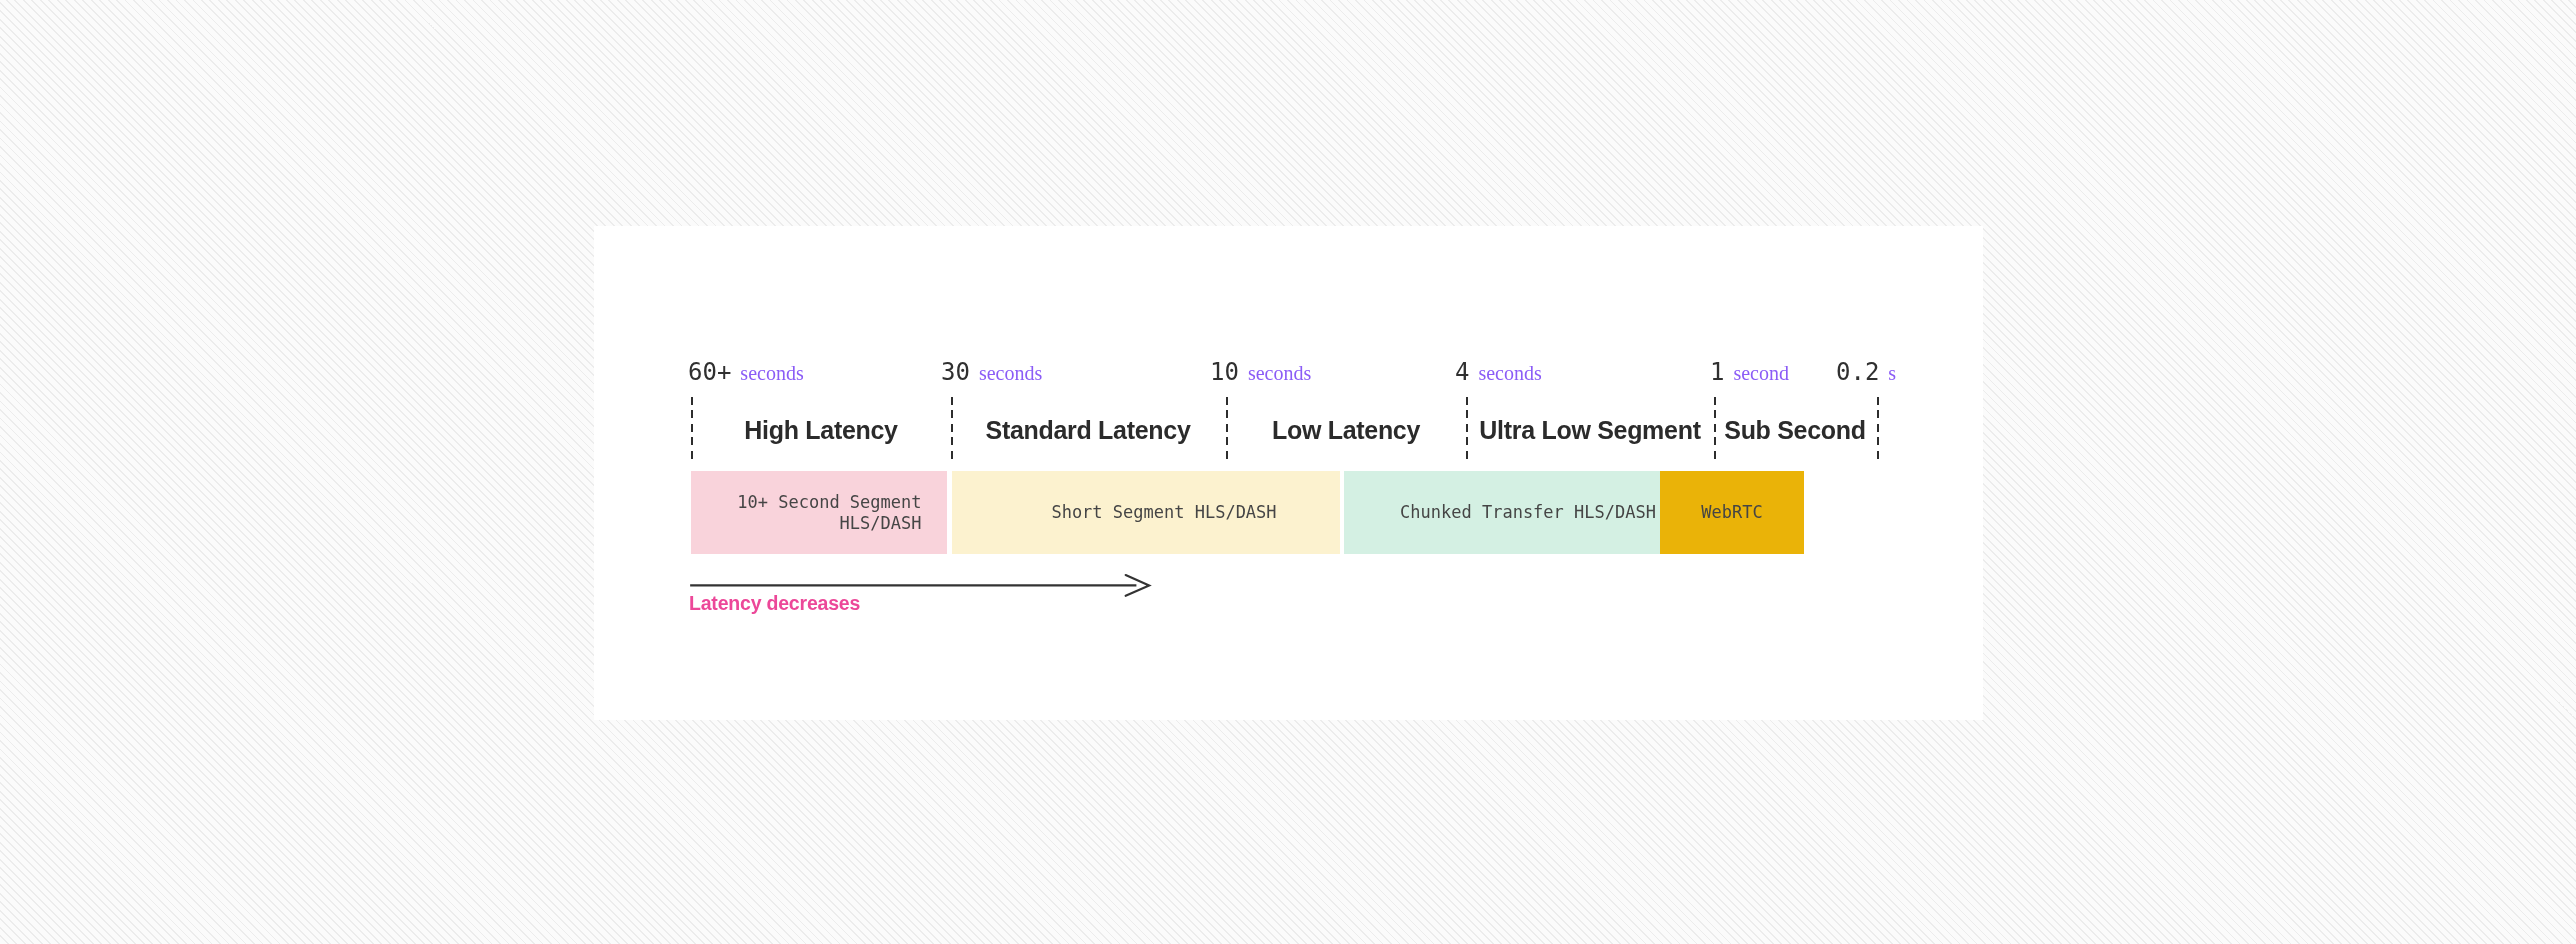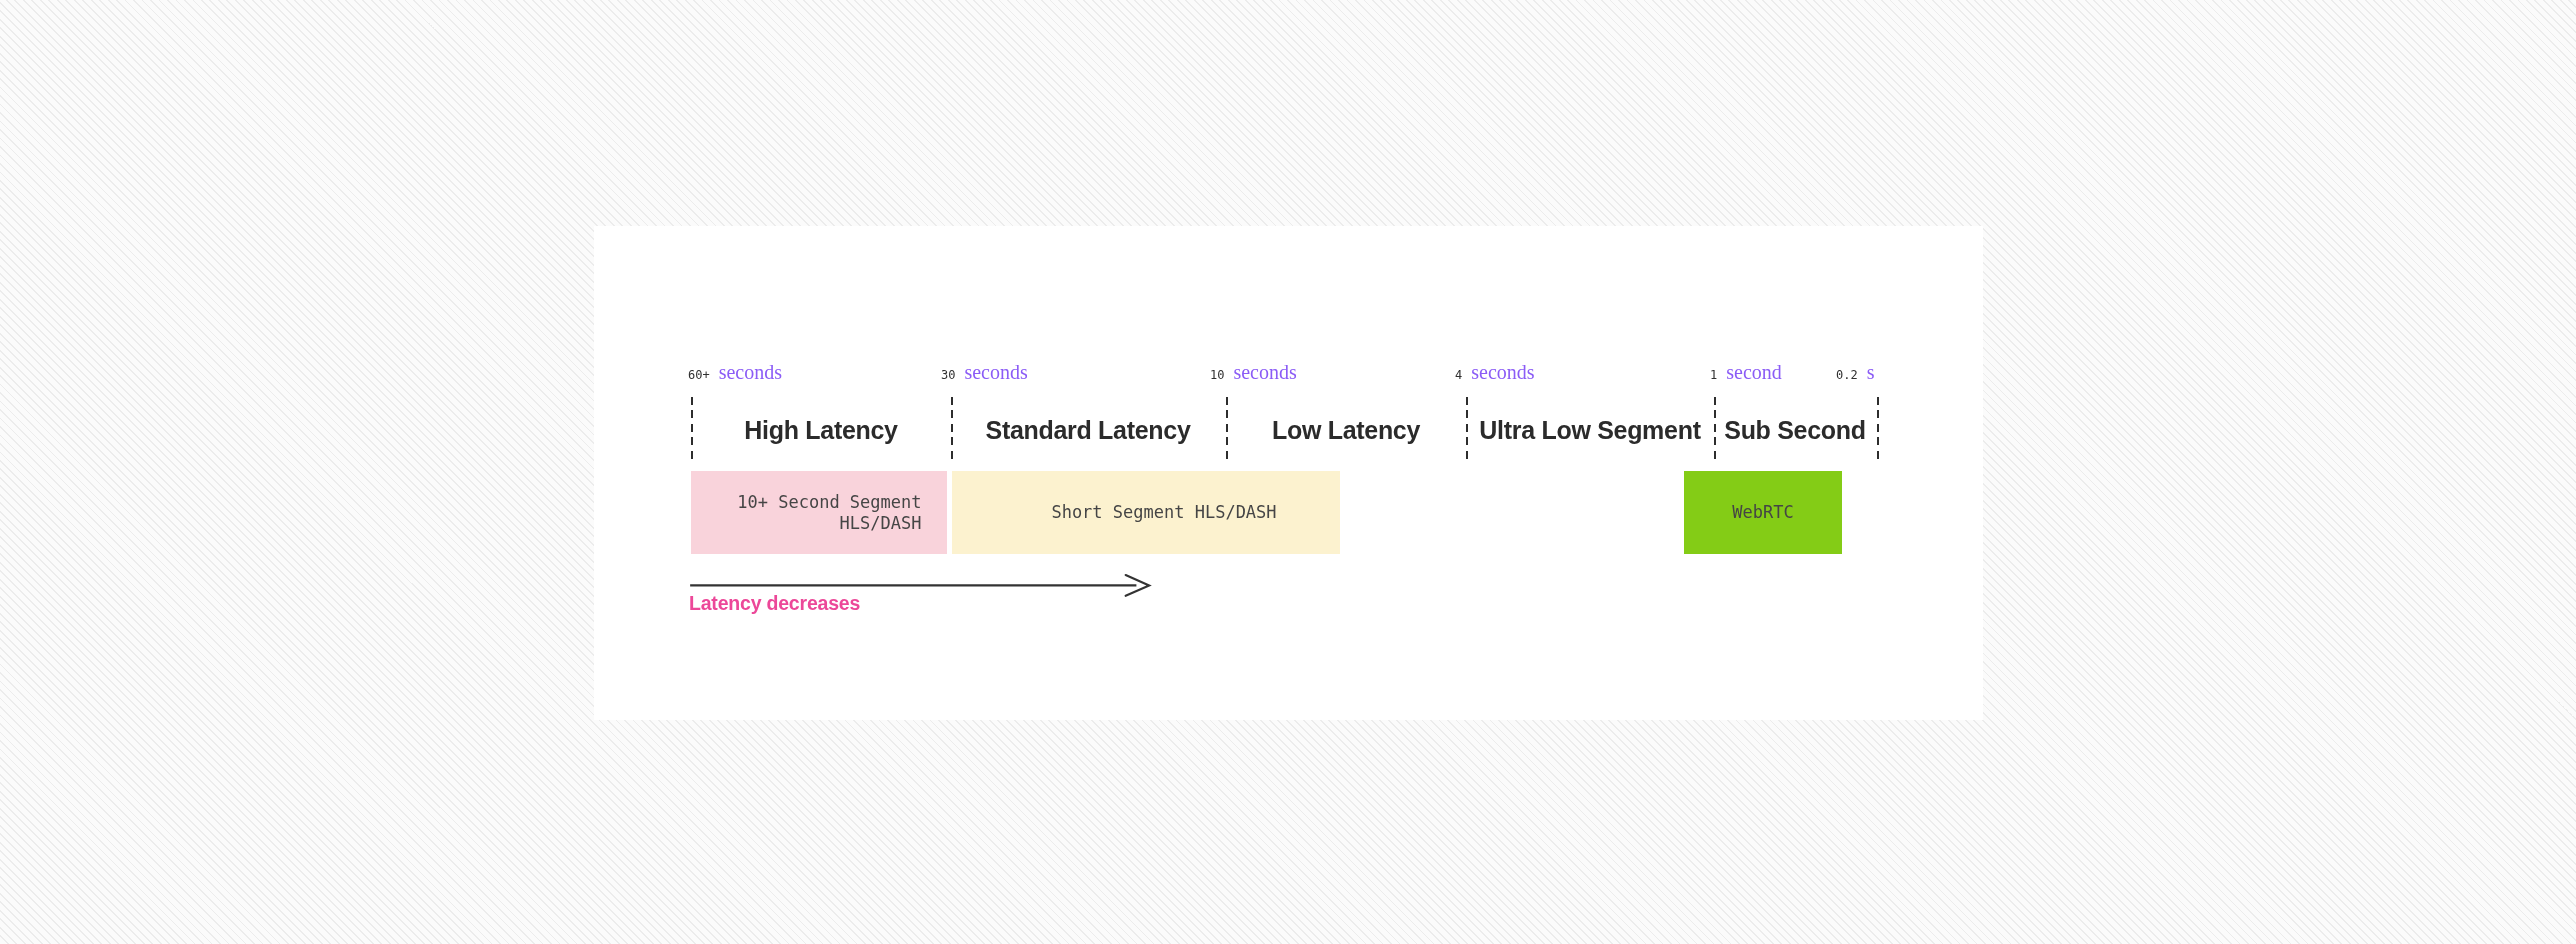--- a/index.html
+++ b/index.html
@@ -35,21 +35,21 @@
 
   
   .marker {
     position: absolute;
     top: 134px;
     white-space: nowrap;
     line-height: 24px;
   }
   .marker .num {
     font-family: "DejaVu Sans Mono", monospace;
-    font-size: 12px;
+    font-size: 24px;
     color: #303030;
   }
   .marker .unit {
     font-family: Liberation Serif, serif;
     font-size: 20px;
     color: #8b5cf6;
     margin-left: 6px;
   }
 
   
@@ -159,21 +159,24 @@
     <div class="cat" style="left:752px">Low Latency</div>
     <div class="cat" style="left:996px">Ultra Low Segment</div>
     <div class="cat" style="left:1201px">Sub Second</div>
 
     <div class="band" style="left: 97px; width: 256px; background-color: rgb(249, 211, 219); text-align: right;">
       <span>10+ Second Segment HLS/DASH</span>
     </div>
     <div class="band" style="left: 358px; width: 388px; background-color: rgb(252, 242, 207); padding-left: 36px;">
       <span>Short Segment HLS/DASH</span>
     </div>
-    <div class="band" style="left: 1090px; width: 158px; background-color: #84cc16;">
+    <div class="band" style="left: 750px; width: 368px; background-color: rgb(212, 240, 227);">
+      <span>Chunked Transfer HLS/DASH</span>
+    </div>
+    <div class="band" style="left: 1066px; width: 144px; background-color: #eab308;">
       <span>WebRTC</span>
     </div>
 
     <div class="arrow-wrap">
       <svg width="470" height="25.5" viewBox="0 0 700 38">
         <line x1="3" y1="18.5" x2="668" y2="18.5" stroke="#333333" stroke-width="3.2"></line>
         <polyline points="652,3 687,18.5 652,34" fill="none" stroke="#333333" stroke-width="3.2" stroke-linecap="round" stroke-linejoin="miter"></polyline>
       </svg>
     </div>
     <div class="arrow-caption">Latency decreases</div>

